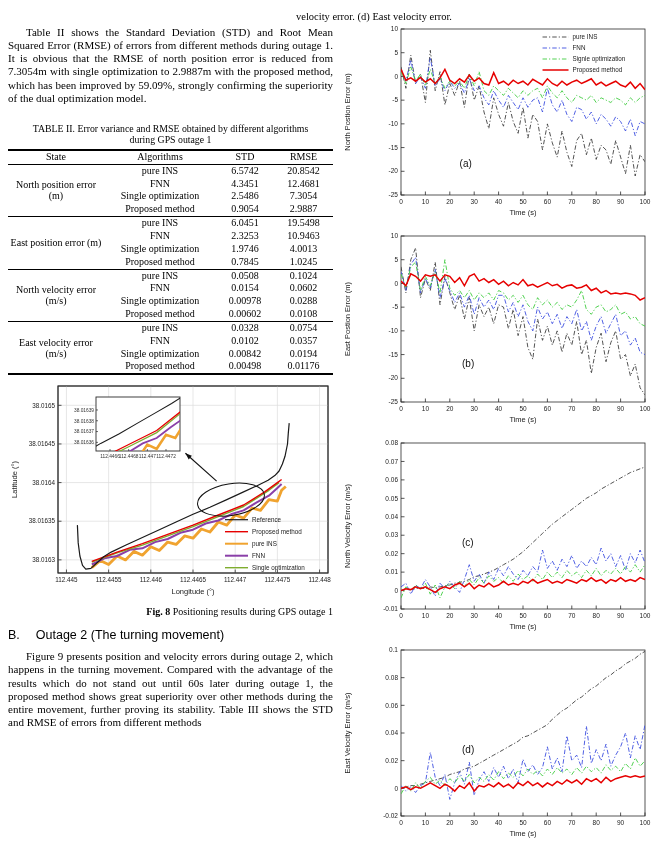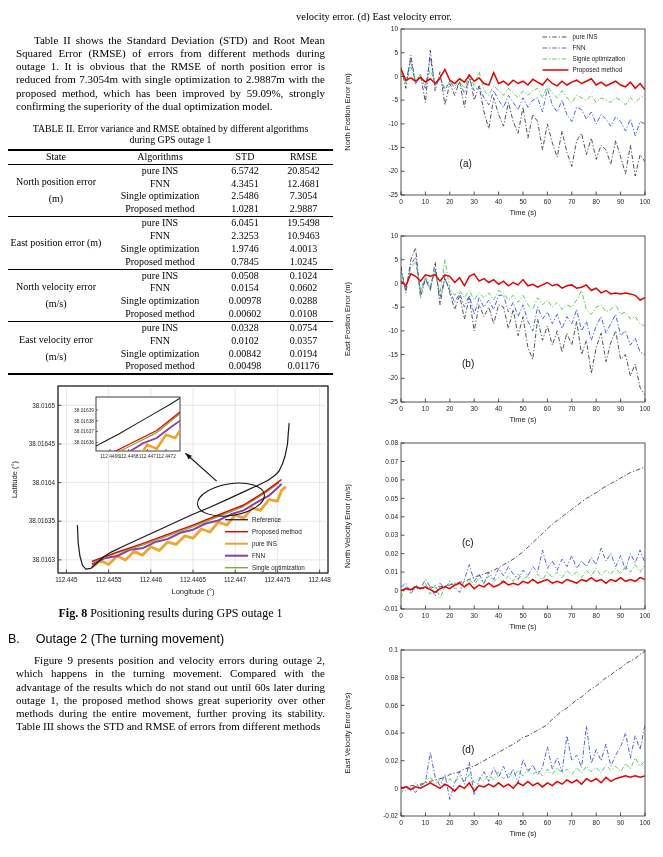--- a/index.html
+++ b/index.html
@@ -1,30 +1,30 @@
 <!DOCTYPE html>
 <html><head>
 <meta charset="utf-8">
 <style>
   html,body{margin:0;padding:0}
   body{width:663px;height:857px;background:#fff;position:relative;
        font-family:"Liberation Serif",serif;color:#000;overflow:hidden}
   .top-caption{position:absolute;left:296px;top:11px;font-size:10.5px;white-space:nowrap}
   .col-left{position:absolute;left:8px;top:26px;width:325px}
   .col-right{position:absolute;left:337px;top:22px;width:323px}
-  p.body{margin:8px;font-size:11px;line-height:13.15px;text-align:justify;text-indent:18px}
-  .tbl-caption{margin-top:10px;font-size:9.8px;text-align:center;line-height:11.5px}
+  p.body{margin:0;font-size:11px;line-height:13.15px;text-align:justify;text-indent:18px}
+  .tbl-caption{margin-top:18px;font-size:9.8px;text-align:center;line-height:11.5px}
   table.t2{width:100%;border-collapse:collapse;margin-top:3px;font-size:10px;
            border-top:2px solid #000;border-bottom:2px solid #000}
   .t2 th,.t2 td{padding:0 2px;text-align:center;line-height:12.85px;font-weight:normal}
   .t2 thead tr{border-bottom:1px solid #000}
   .t2 tr.gend{border-bottom:1px solid #000}
-  .t2 td.state{line-height:17px}
+  .t2 td.state{line-height:11px}
   .fig8-wrap{margin-top:6px}
-  .fig8-caption{text-align:center;font-size:12px;margin-top:1px}
+  .fig8-caption{text-align:right;font-size:10px;margin-top:1px}
   .sec-head{margin-top:11px;font-family:"Liberation Sans",sans-serif;font-weight:normal;
             font-size:12.5px}
   .sec-head .sp{display:inline-block;width:16px}
   .chart{line-height:0}
   svg text{font-family:"Liberation Sans",sans-serif}
 </style>
 </head>
 <body>
 
 <div class="top-caption">velocity error. (d) East velocity error.</div>
@@ -64,21 +64,21 @@
           <td>4.3451</td>
           <td>12.4681</td>
         </tr>
         <tr>
           <td>Single optimization</td>
           <td>2.5486</td>
           <td>7.3054</td>
         </tr>
         <tr class="gend">
           <td>Proposed method</td>
-          <td>1.0281</td>
+          <td>0.9054</td>
           <td>2.9887</td>
         </tr>
         <tr>
           <td rowspan="4" class="state">East position error (m)</td>
           <td>pure INS</td>
           <td>6.0451</td>
           <td>19.5498</td>
         </tr>
         <tr>
           <td>FNN</td>

